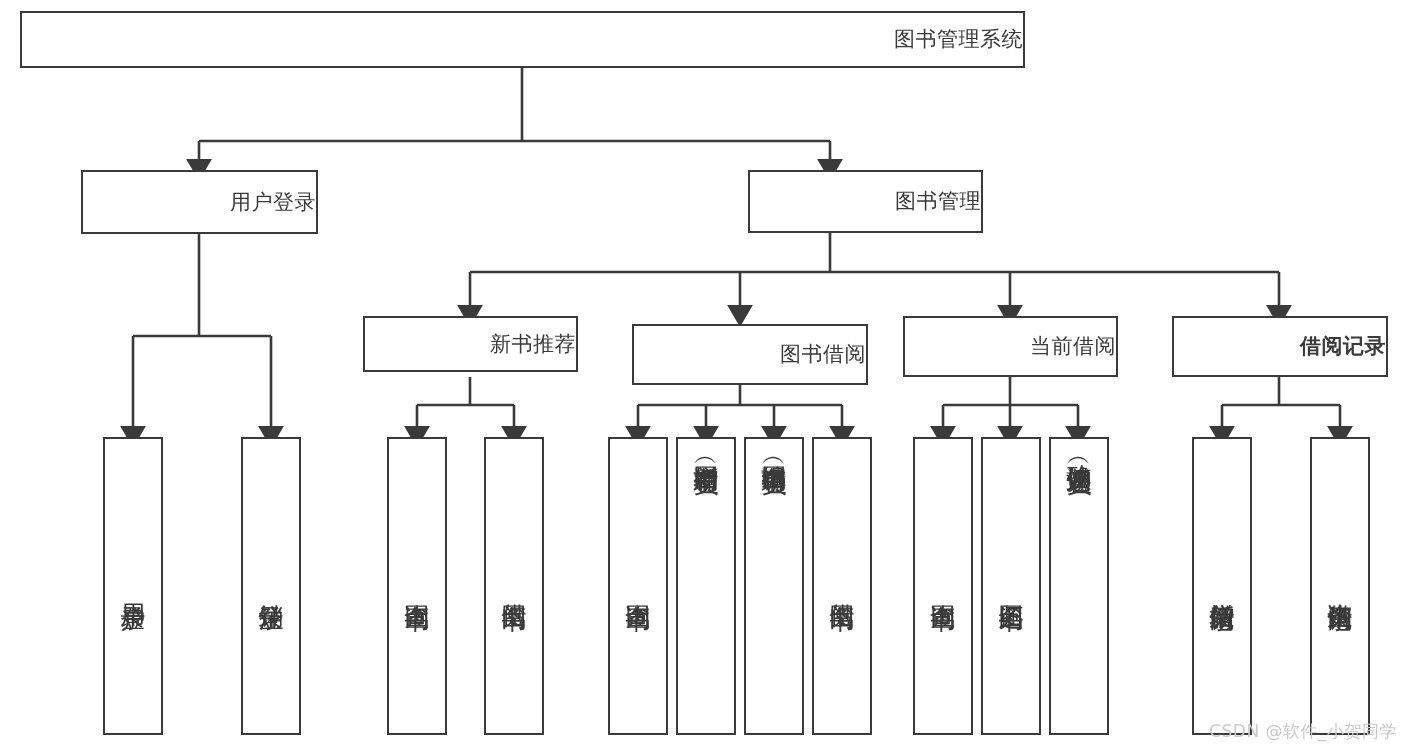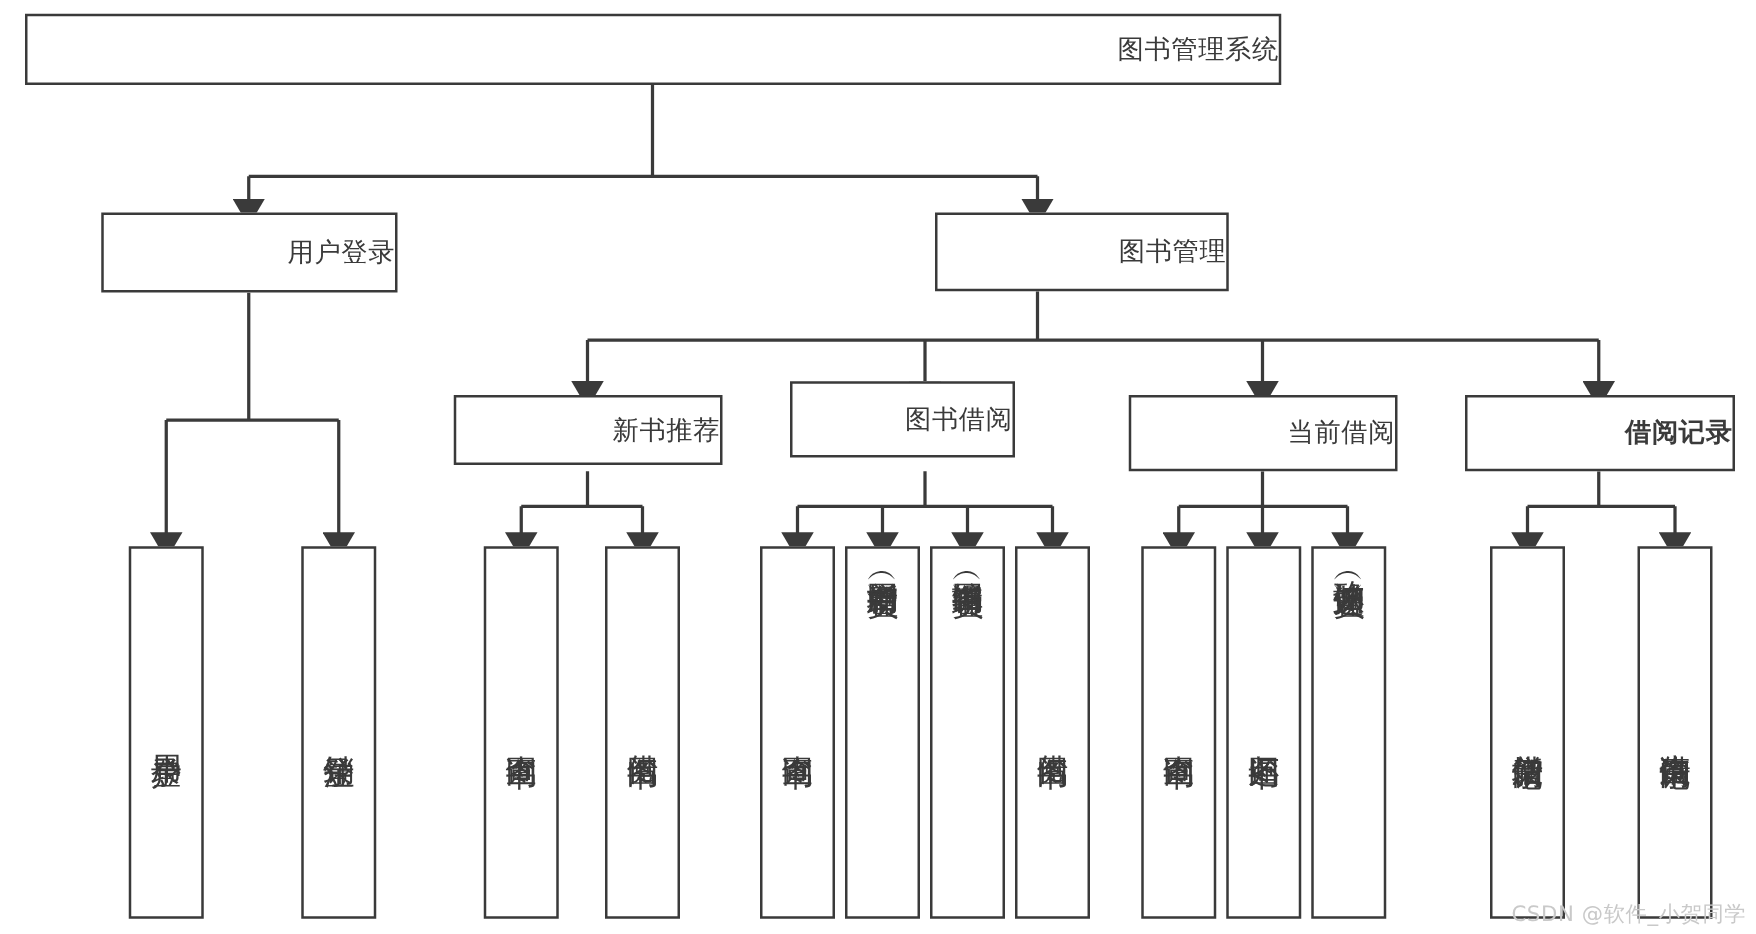--- a/index.html
+++ b/index.html
@@ -135,21 +135,21 @@
   <div class="node h-node" style="left:81px; top:170px; width:237px; height:64px;">
     <span class="node-label">用户登录</span>
   </div>
   <div class="node h-node" style="left:712px; top:170px; width:235px; height:63px;margin-left:36px;">
     <span class="node-label">图书管理</span>
   </div>
 
   <div class="node h-node" style="left:363px; top:316px; width:215px; height:56px;">
     <span class="node-label">新书推荐</span>
   </div>
-  <div class="node h-node" style="left:632px; top:305px; width:180px; height:61px;">
+  <div class="node h-node" style="left:632px; top:324px; width:236px; height:61px;">
     <span class="node-label">图书借阅</span>
   </div>
   <div class="node h-node" style="left:903px; top:316px; width:215px; height:61px;padding-left:42px;">
     <span class="node-label">当前借阅</span>
   </div>
   <div class="node h-node" style="left:1172px; top:316px; width:216px; height:61px;font-weight:bold;">
     <span class="node-label">借阅记录</span>
   </div>
 
   <div class="node v-node align-mid" style="left:103px; top:437px; width:60px; height:298px;">

